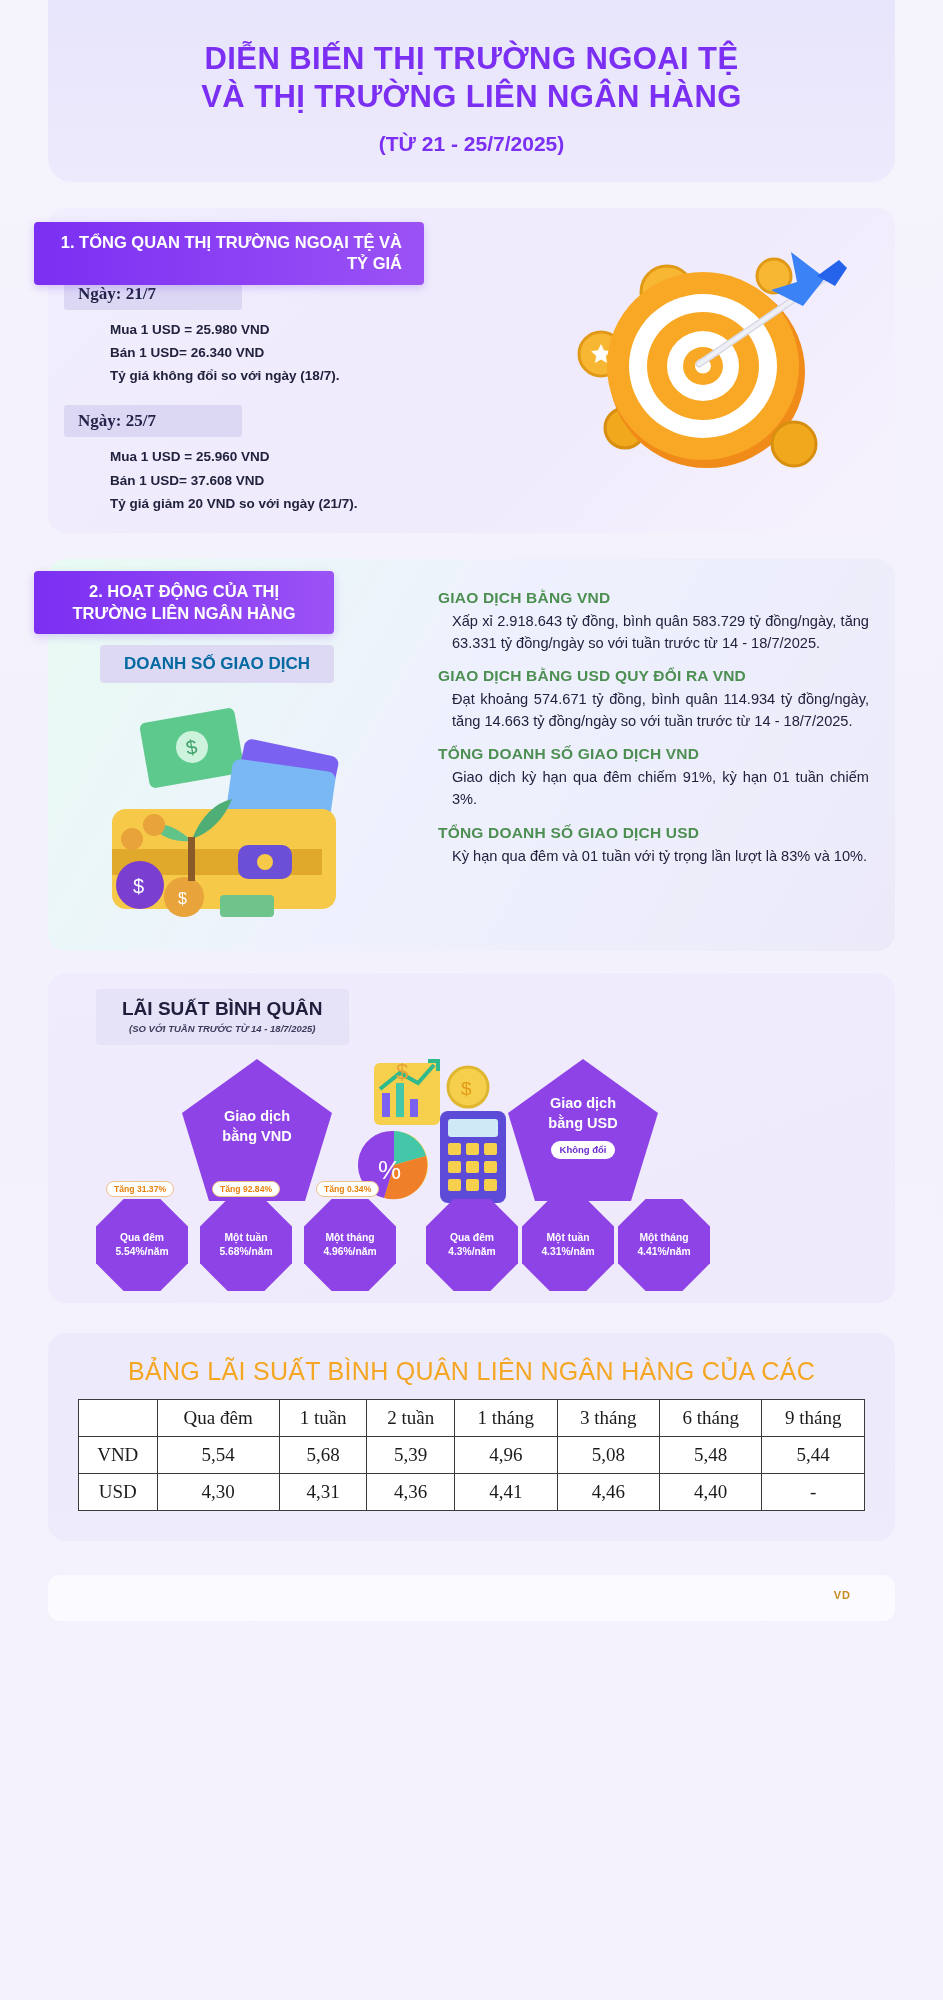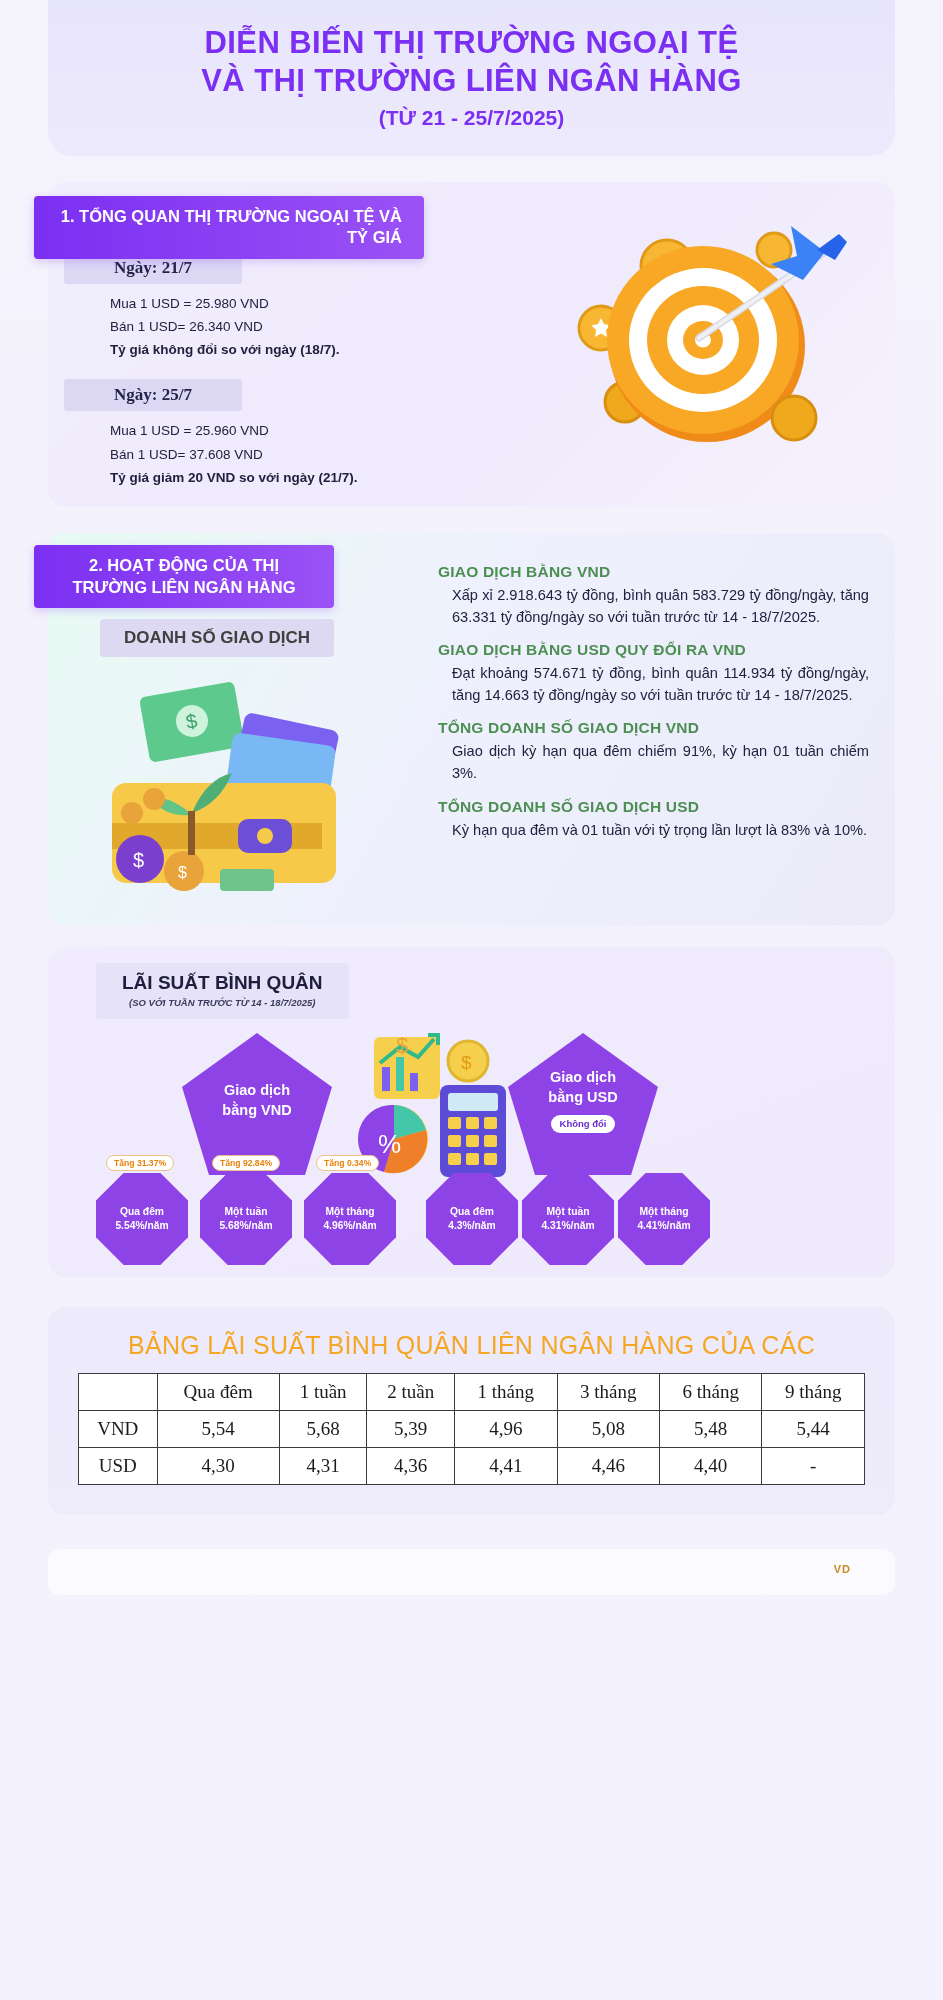--- a/index.html
+++ b/index.html
@@ -19,21 +19,21 @@
 
   
   .header{
     margin:0 48px;
     padding:24px 20px 26px;
     border-radius:0 0 24px 24px;
     background:linear-gradient(180deg,#e7e5fb 0%,#eeeafd 100%);
     text-align:center;
   }
   .header h1{
-    margin:0;
+    margin:16px;
     font-size:31px;
     line-height:1.22;
     font-weight:bold;
     letter-spacing:.4px;
     color:#7b2ff2;
     text-transform:uppercase;
   }
   .header .sub{
     margin-top:6px;
     font-size:21px;
@@ -67,33 +67,32 @@
   .date-chip{
     background:#dcd8f4;
     color:#23234a;
     font-weight:bold;
     font-size:17px;
     padding:6px 14px;
     border-radius:3px;
     display:inline-block;
     min-width:150px;
     font-family:"Liberation Serif", serif;
-    text-align:center;
   }
   .sec1-body{ padding:64px 0 18px 16px; width:430px;}
   .blk{ margin-top:6px; }
   .blk + .blk{ margin-top:18px;}
   .blk ul{
     margin:8px 0 0 0;
     padding:0 0 0 46px;
     list-style:none;
   }
   .blk ul li{
     font-size:13.5px;
-    font-weight:normal;
+    font-weight:bold;
     line-height:1.72;
     color:#22223f;
   }
   .blk ul li.note{ font-weight:bold; }
 
   
   .dart{ position:absolute; right:26px; top:24px; width:330px; height:250px;}
 
   
   .sec2{
@@ -115,21 +114,21 @@
     border-radius:4px;
     width:300px;
     box-sizing:border-box;
     text-align:center;
     box-shadow:0 3px 8px rgba(123,47,242,.22);
   }
   .sec2-sub{
     position:absolute;
     left:52px; top:86px;
     background:#ddd9f2;
-    color:#404040;
+    color:#0369a1;
     font-weight:bold;
     font-size:17px;
     padding:9px 24px;
     border-radius:4px;
   }
   .wallet{ position:absolute; left:40px; top:140px; width:290px; height:235px;}
   .sec2-right{
     position:absolute;
     left:390px; top:30px; right:26px;
   }

